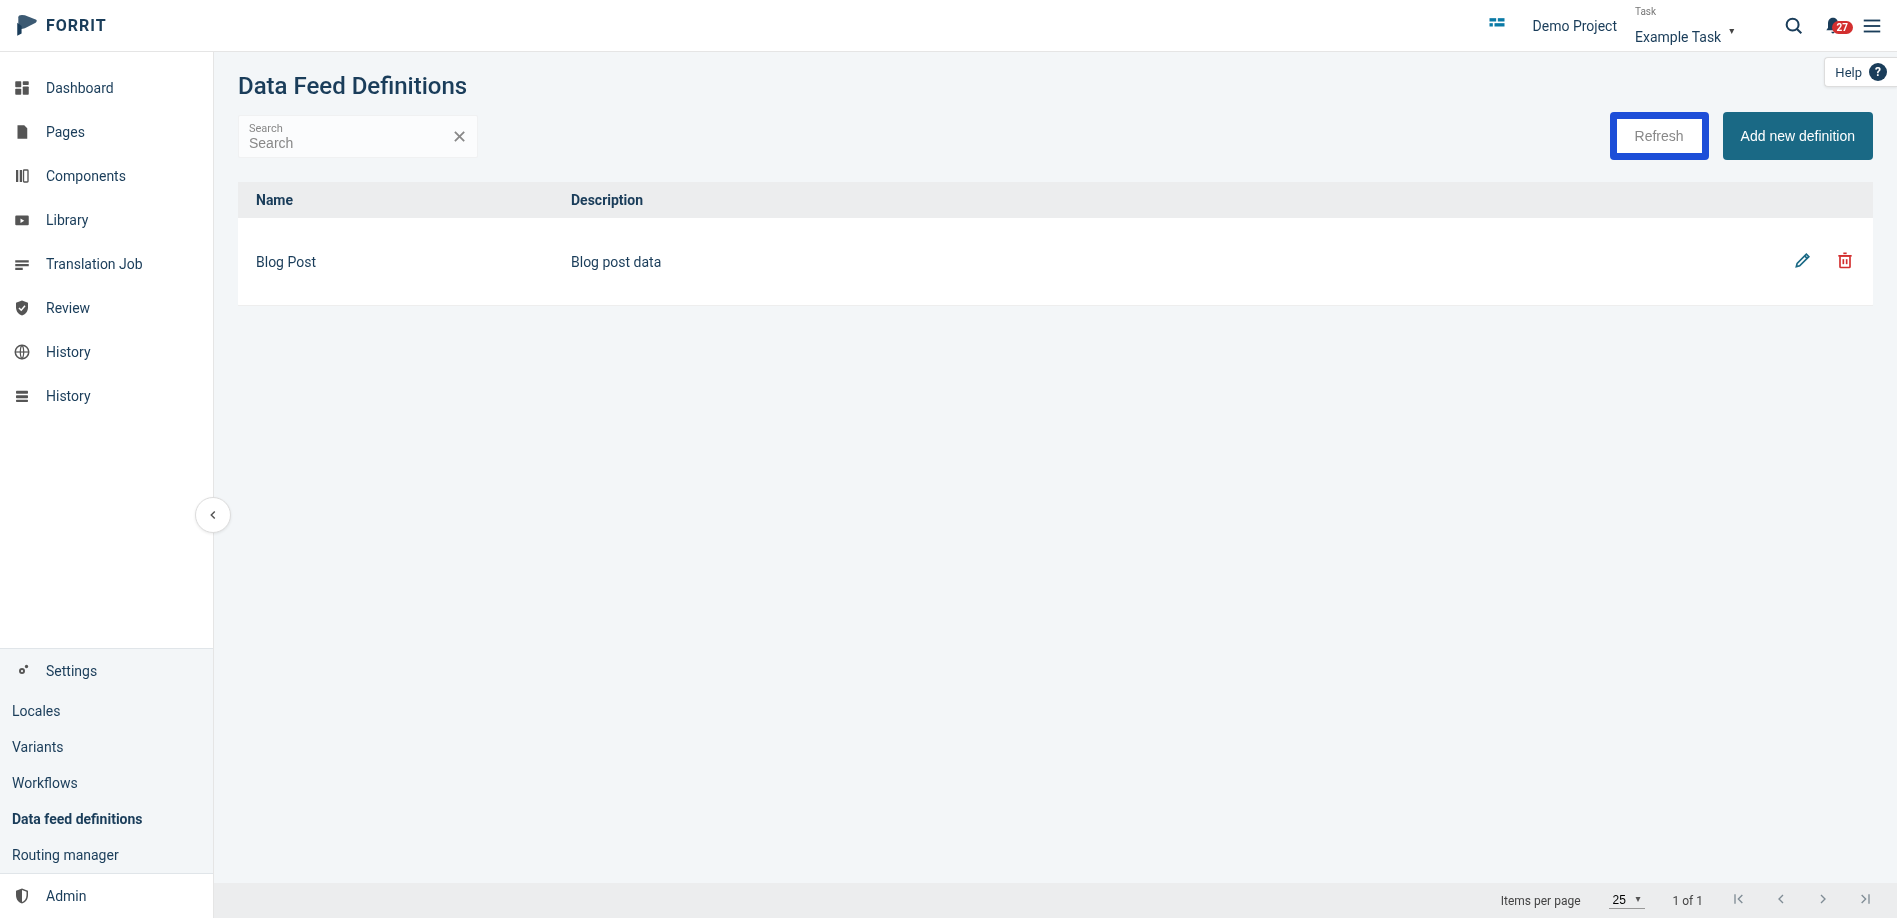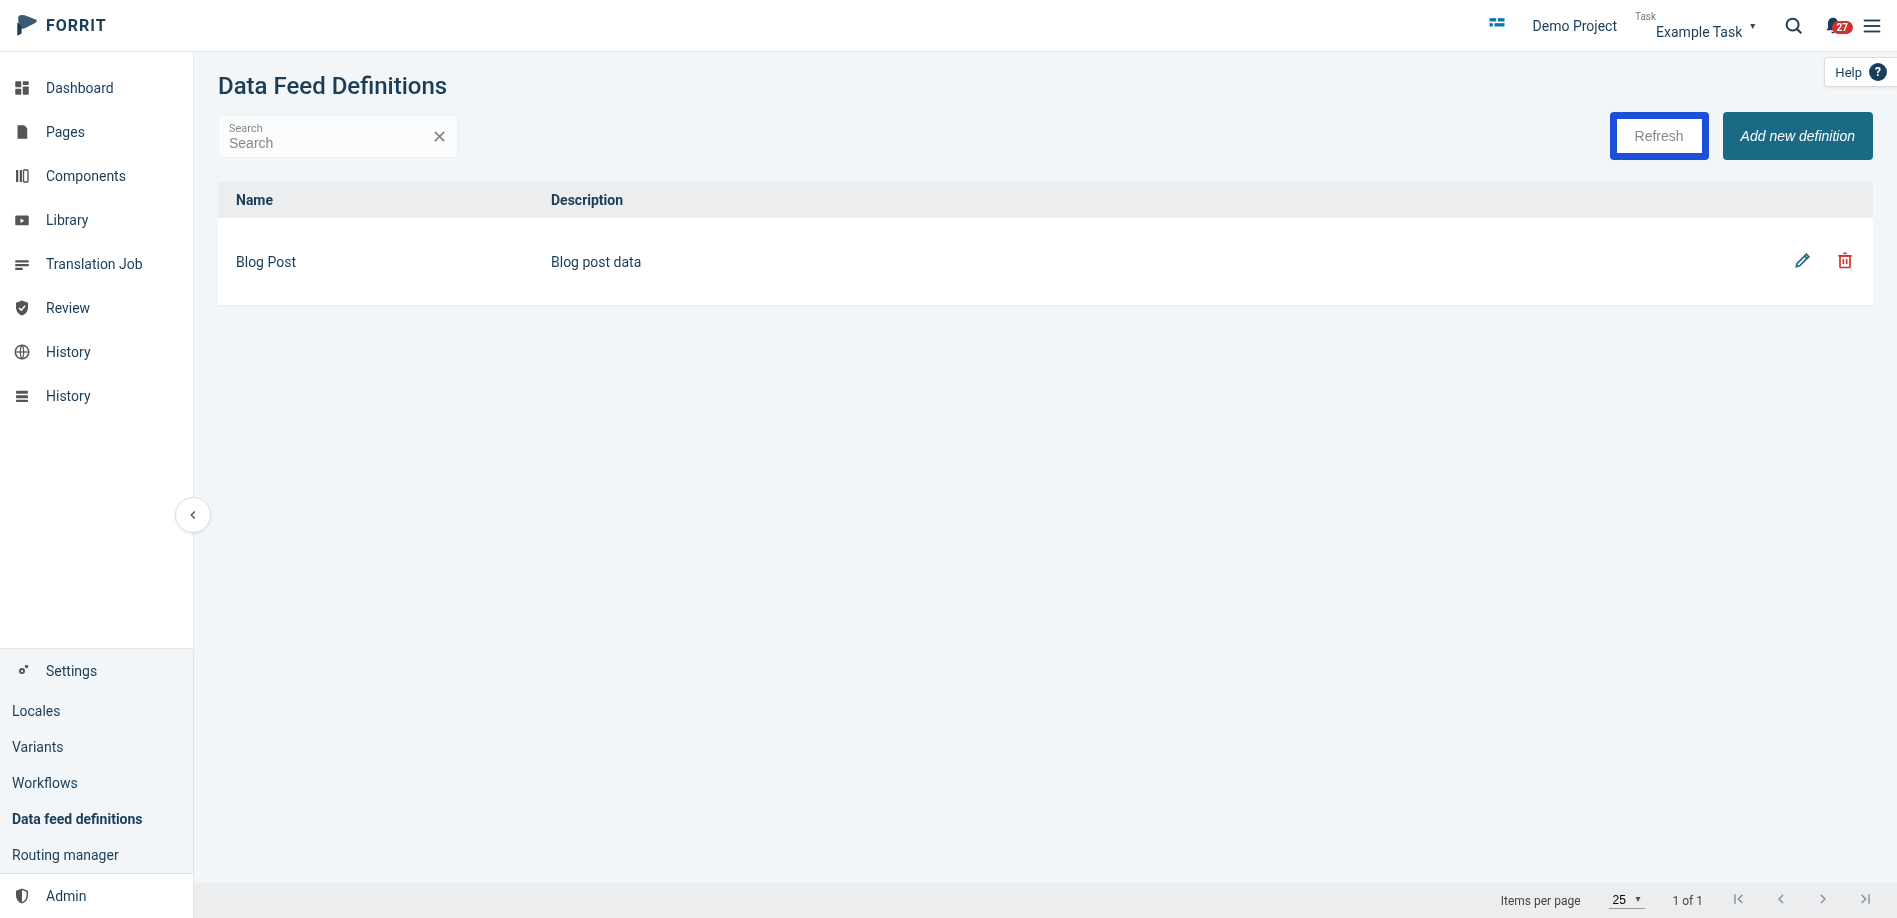--- a/index.html
+++ b/index.html
@@ -56,20 +56,21 @@
     }
     .project-icon {
       color: #0a7aa6;
     }
     .project-name {
       color: #1a3d5a;
       font-size: 14px;
     }
     .task-selector {
       display: flex;
+      flex-direction: column;
       cursor: pointer;
       min-width: 130px;
       position: relative;
     }
     .task-label {
       font-size: 10px;
       color: #777;
       line-height: 1;
     }
     .task-value-wrap {
@@ -139,21 +140,21 @@
     }
 
     
     .layout {
       display: flex;
       height: calc(918px - 52px);
     }
     
     
     .sidebar {
-      width: 194px;
+      width: 214px;
       border-right: 1px solid #e5e5e5;
       background: #fff;
       display: flex;
       flex-direction: column;
       position: relative;
     }
     .collapse-btn {
       position: absolute;
       right: -18px;
       top: 445px;
@@ -274,21 +275,20 @@
       border: none;
     }
     .btn-outline {
       background: #fff;
       border: 7px solid #1d4ed8;
       color: #888;
     }
     .btn-primary {
       background: #1a6985;
       color: #fff;
-      font-style: italic;
     }
 
     
     .table {
       background: #fff;
       border-radius: 2px;
     }
     .table-header {
       display: flex;
       background: #ecedee;

